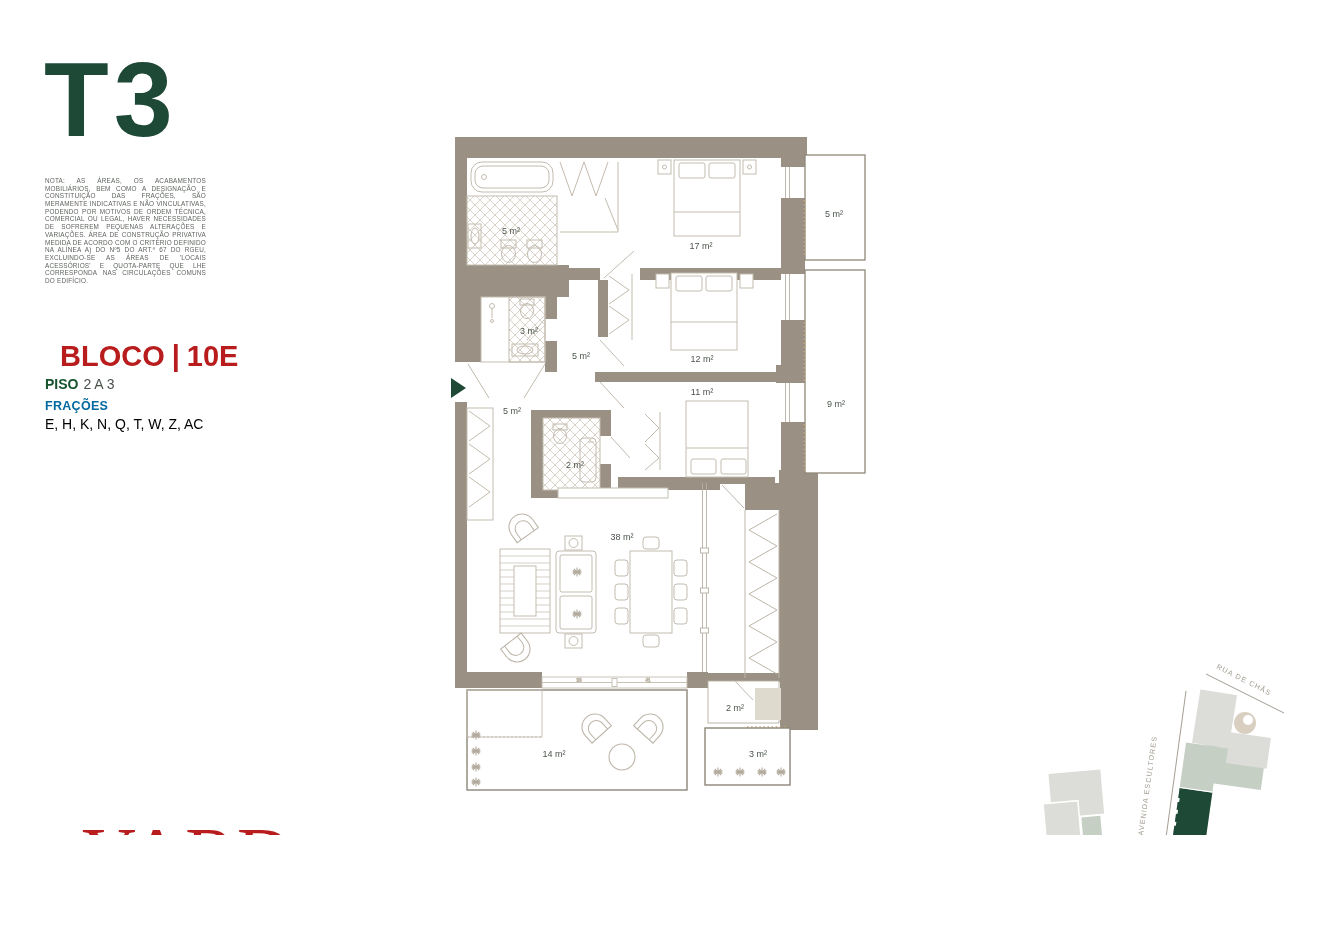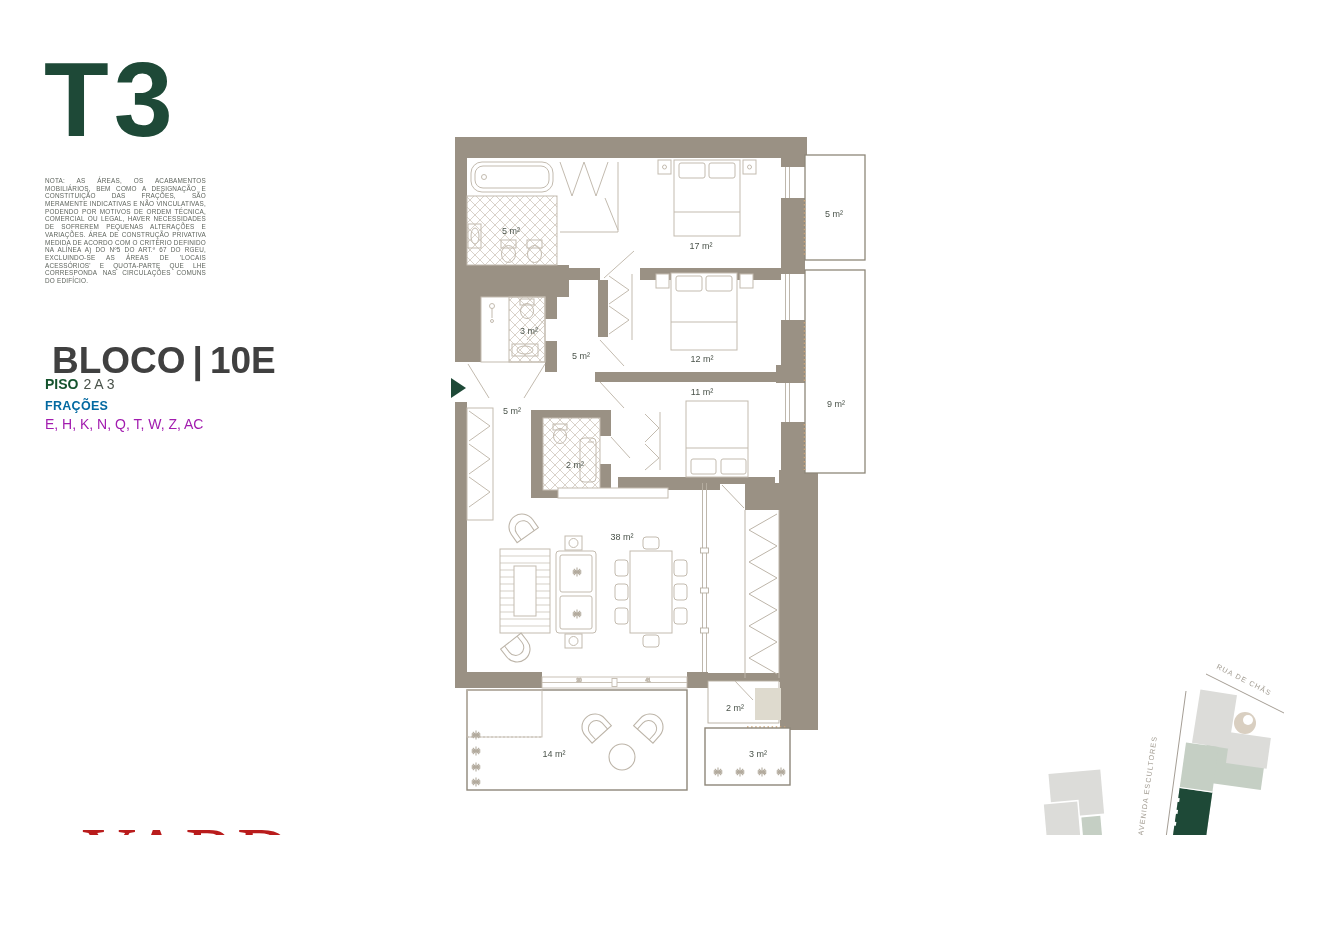--- a/index.html
+++ b/index.html
@@ -9,28 +9,28 @@
   .unit-type{position:absolute;left:44px;top:46px;font-size:106px;line-height:1;
              font-weight:600;letter-spacing:5px;color:#1E4937;}
   .disclaimer{position:absolute;left:45px;top:177px;width:161px;font-size:6.4px;
               line-height:1.2;letter-spacing:.2px;color:#5e645d;text-align:justify;}
   .area-table{position:absolute;left:45px;top:262px;width:161px;
               border-top:1px solid #8d8d87;border-bottom:1px solid #8d8d87;}
   .area-row{display:flex;justify-content:space-between;align-items:baseline;
             padding:6px 0 5px 0;}
   .area-row .lbl{font-size:8.3px;letter-spacing:.3px;color:#4c554d;}
   .area-row .val{font-size:9.5px;color:#4c554d;}
-  .bloco{position:absolute;left:52px;top:340px;font-size:37px;font-weight:700;
-         letter-spacing:0px;color:#404040;}
+  .bloco{position:absolute;left:60px;top:340px;font-size:29px;font-weight:700;
+         letter-spacing:0px;color:#b91c1c;}
   .bloco .sep{padding:0 7px;font-weight:700;}
   .piso{position:absolute;left:45px;top:376px;font-size:14px;color:#49524a;}
   .piso .plbl{font-weight:700;color:#14532d;margin-right:5px;}
   .fracoes{position:absolute;left:45px;top:399px;}
   .fracoes .flbl{font-size:12.5px;font-weight:700;color:#0369a1;letter-spacing:.3px;}
-  .fracoes .fval{font-size:14px;color:#a21caf;margin-top:3px;}
+  .fracoes .fval{font-size:14px;color:#000000;margin-top:3px;}
   
   .logo-the{position:absolute;left:47px;top:900px;font-size:13px;font-weight:700;
             letter-spacing:5px;color:#4c1d95;}
   .logo-yard{position:absolute;left:82px;top:816px;font-family:"Liberation Serif",serif;
              font-size:76px;line-height:1;font-weight:400;letter-spacing:1px;color:#b91c1c;}
   
   .floorplan{position:absolute;left:430px;top:120px;width:470px;height:690px;}
   .sitemap{position:absolute;left:1030px;top:648px;width:292px;height:281px;}
   .rlabel{font-family:"Liberation Sans",sans-serif;font-size:9px;fill:#4b544b;}
   .dimlabel{font-family:"Liberation Sans",sans-serif;font-size:4.5px;fill:#8a8478;}

